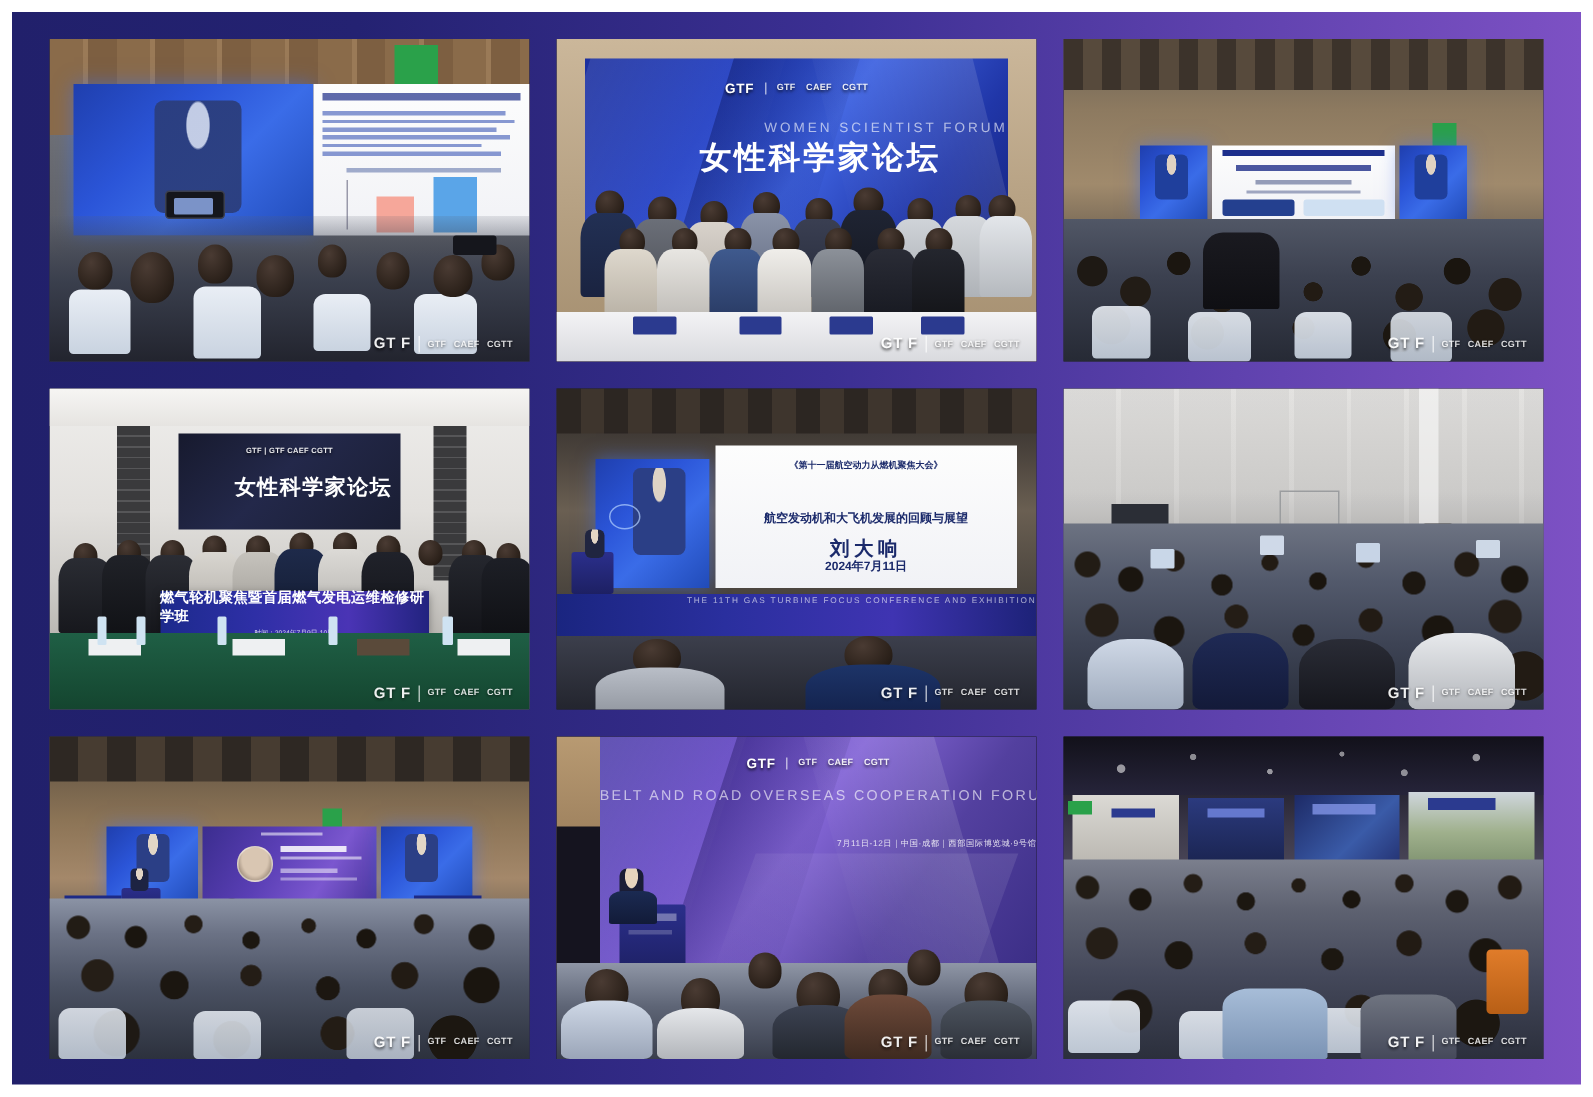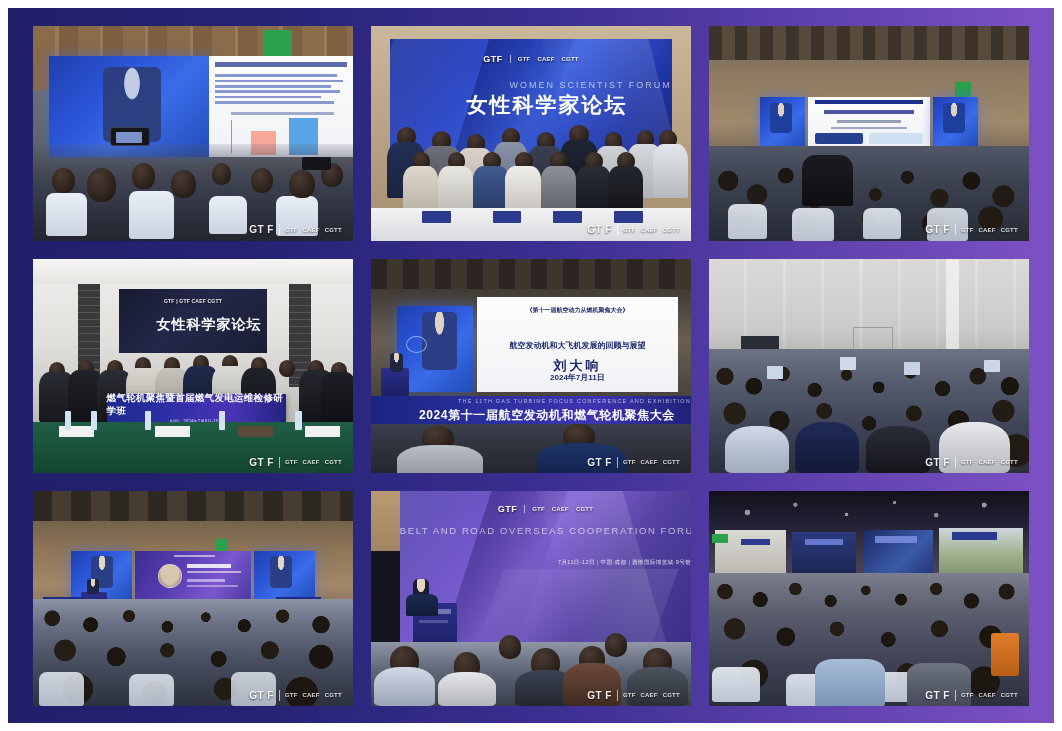--- a/index.html
+++ b/index.html
@@ -339,21 +339,20 @@
         <div class="blackline" style="top:46%;font-size:13px;font-weight:bold;letter-spacing:3px;left:33%;width:63%;">刘大响</div>
         <div class="blackline" style="top:53%;font-size:8px;font-weight:bold;left:33%;width:63%;">2024年7月11日</div>
 
         <div class="podium" style="left:3%;top:51%;width:9%;height:13%;"></div>
         <div style="position:absolute;left:6%;top:44%;width:4%;height:9%;
              background:radial-gradient(ellipse at 50% 20%,#e3d5c4 0 25%,#202540 28% 100%);border-radius:4px;"></div>
 
         <div style="position:absolute;left:0;top:64%;width:100%;height:13%;
              background:linear-gradient(90deg,#1a2580 0%,#2a2f9e 35%,#3f34b2 70%,#1d2278 100%);">
           <div class="scr-sub" style="top:8%;font-size:5.5px;letter-spacing:1.2px;">THE 11TH GAS TURBINE FOCUS CONFERENCE AND EXHIBITION</div>
-          <div class="scr-txt" style="top:38%;font-size:12px;letter-spacing:.6px;">2024第十一届航空发动机和燃气轮机聚焦大会</div>
         </div>
 
         <div style="position:absolute;left:0;top:77%;width:100%;height:23%;
              background:linear-gradient(180deg,#3c3f4c 0%,#23252e 100%);"></div>
         <div class="head" style="left:16%;top:78%;width:10%;height:11%;"></div>
         <div class="body" style="left:8%;top:87%;width:27%;height:16%;background:linear-gradient(180deg,#b9bec7,#8d929b);"></div>
         <div class="head" style="left:60%;top:77%;width:10%;height:11%;"></div>
         <div class="body" style="left:52%;top:86%;width:28%;height:17%;background:linear-gradient(180deg,#1d3468,#12204a);"></div>
         <div class="watermark">
           <span class="wm-main">GT F</span>

